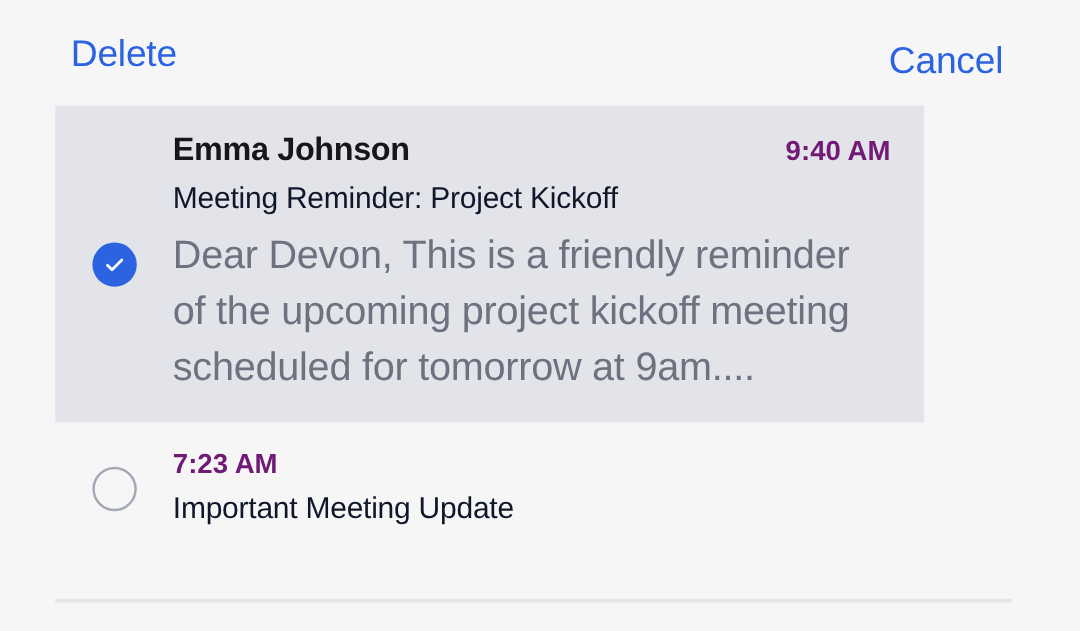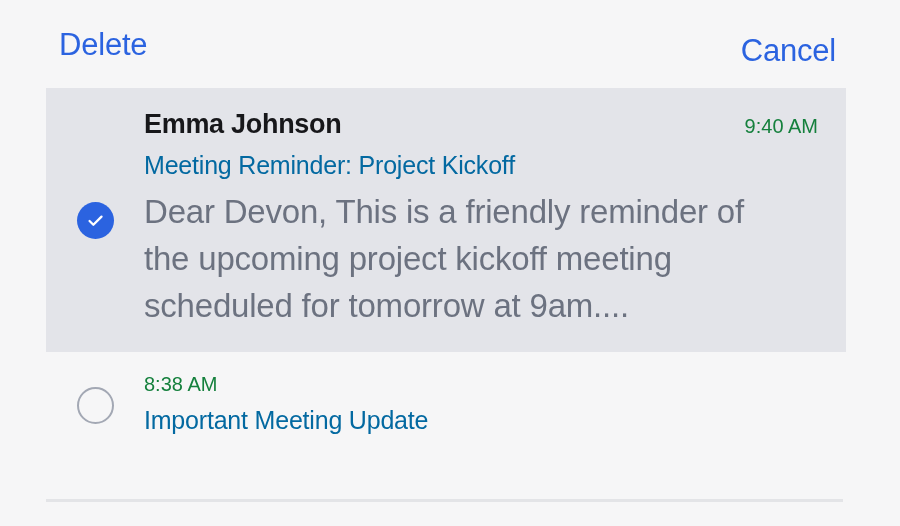--- a/index.html
+++ b/index.html
@@ -55,21 +55,21 @@
   
   .email-list {
     position: absolute;
     left: 0;
     top: 88px;
     width: 900px;
   }
 
   .email-row {
     position: relative;
-    width: 800px;
+    width: 724px;
     margin-left: 46px;
     display: flex;
     align-items: flex-end;
     padding: 0;
     background: transparent;
     cursor: pointer;
   }
 
   .email-row.selected {
     background: #e3e4e9;
@@ -128,33 +128,33 @@
     font-weight: 700;
     color: #17171a;
     letter-spacing: -0.3px;
     line-height: 1.22;
     white-space: nowrap;
     overflow: hidden;
     text-overflow: ellipsis;
   }
 
   .timestamp {
-    font-size: 20px;
-    font-weight: 400;
-    color: #15803d;
+    font-size: 23px;
+    font-weight: 700;
+    color: #701a75;
     line-height: 1.22;
     white-space: nowrap;
     flex: 0 0 auto;
   }
 
   .subject {
     margin-top: 9px;
     font-size: 25px;
     font-weight: 400;
-    color: #0369a1;
+    color: #0f172a;
     letter-spacing: -0.2px;
     line-height: 1.2;
     white-space: nowrap;
     overflow: hidden;
     text-overflow: ellipsis;
   }
 
   .preview {
     margin-top: 9px;
     font-size: 33px;
@@ -206,21 +206,21 @@
     </div>
 
     <div class="email-row">
       <div class="check-col">
         <span class="checkbox unchecked">
           
         </span>
       </div>
       <div class="email-body">
         <div class="email-toprow">
-          <div class="timestamp">8:38 AM</div>
+          <div class="timestamp">7:23 AM</div>
         </div>
         <div class="subject">Important Meeting Update</div>
       </div>
     </div>
 
   </div>
 
   <div class="list-divider"></div>
 
 </div>

